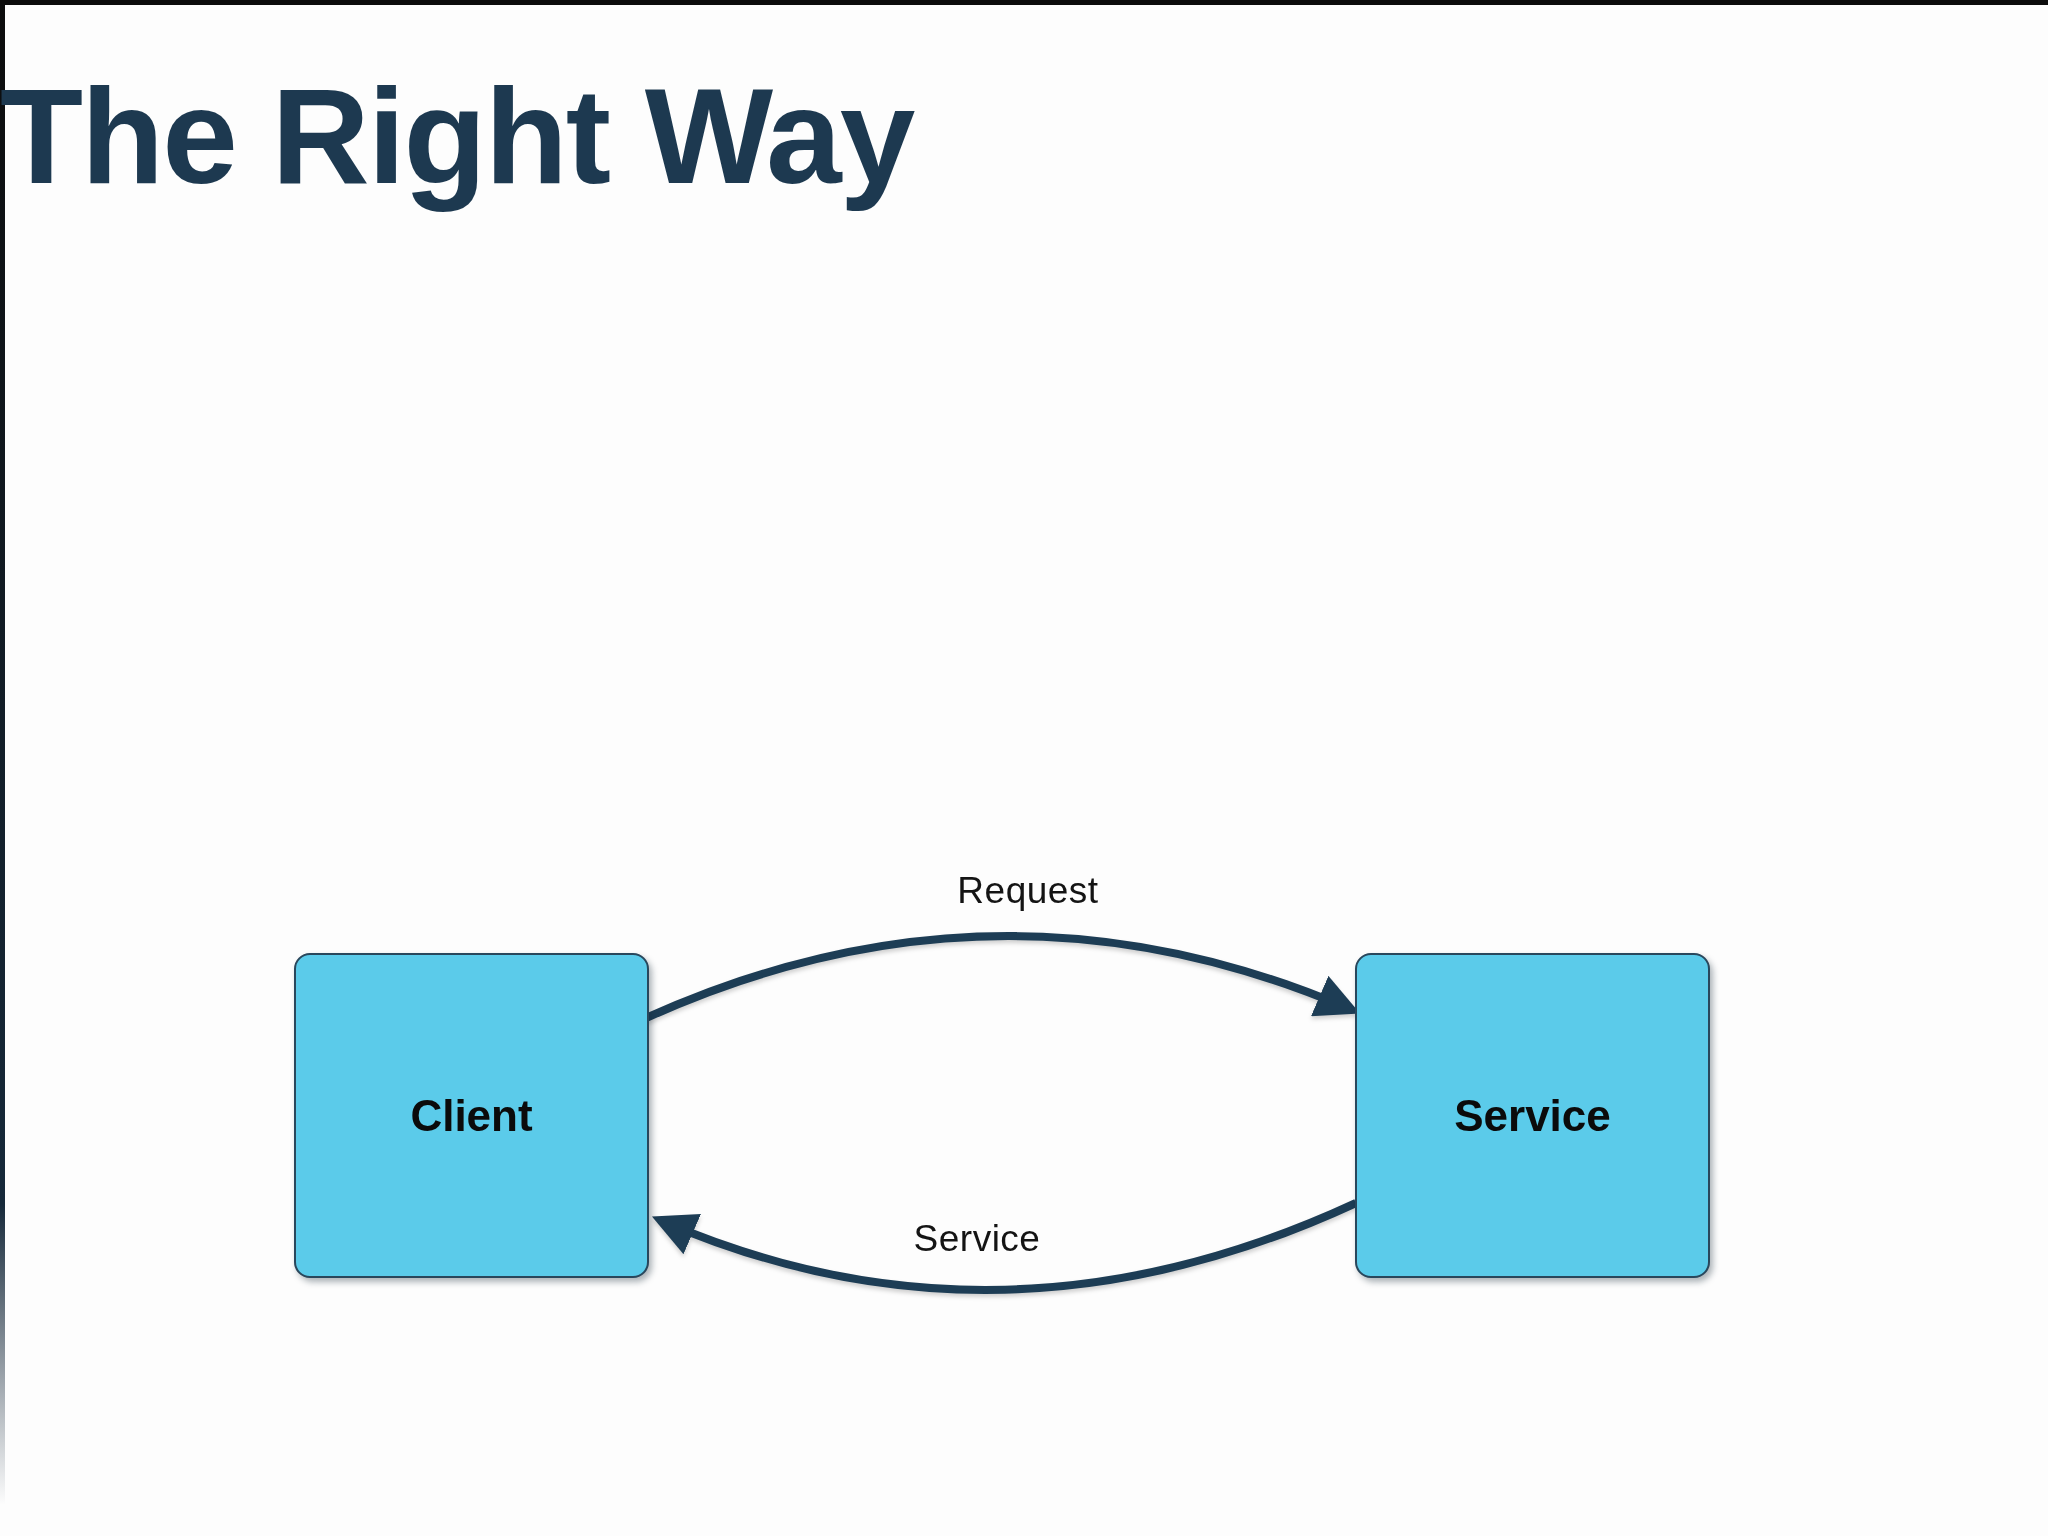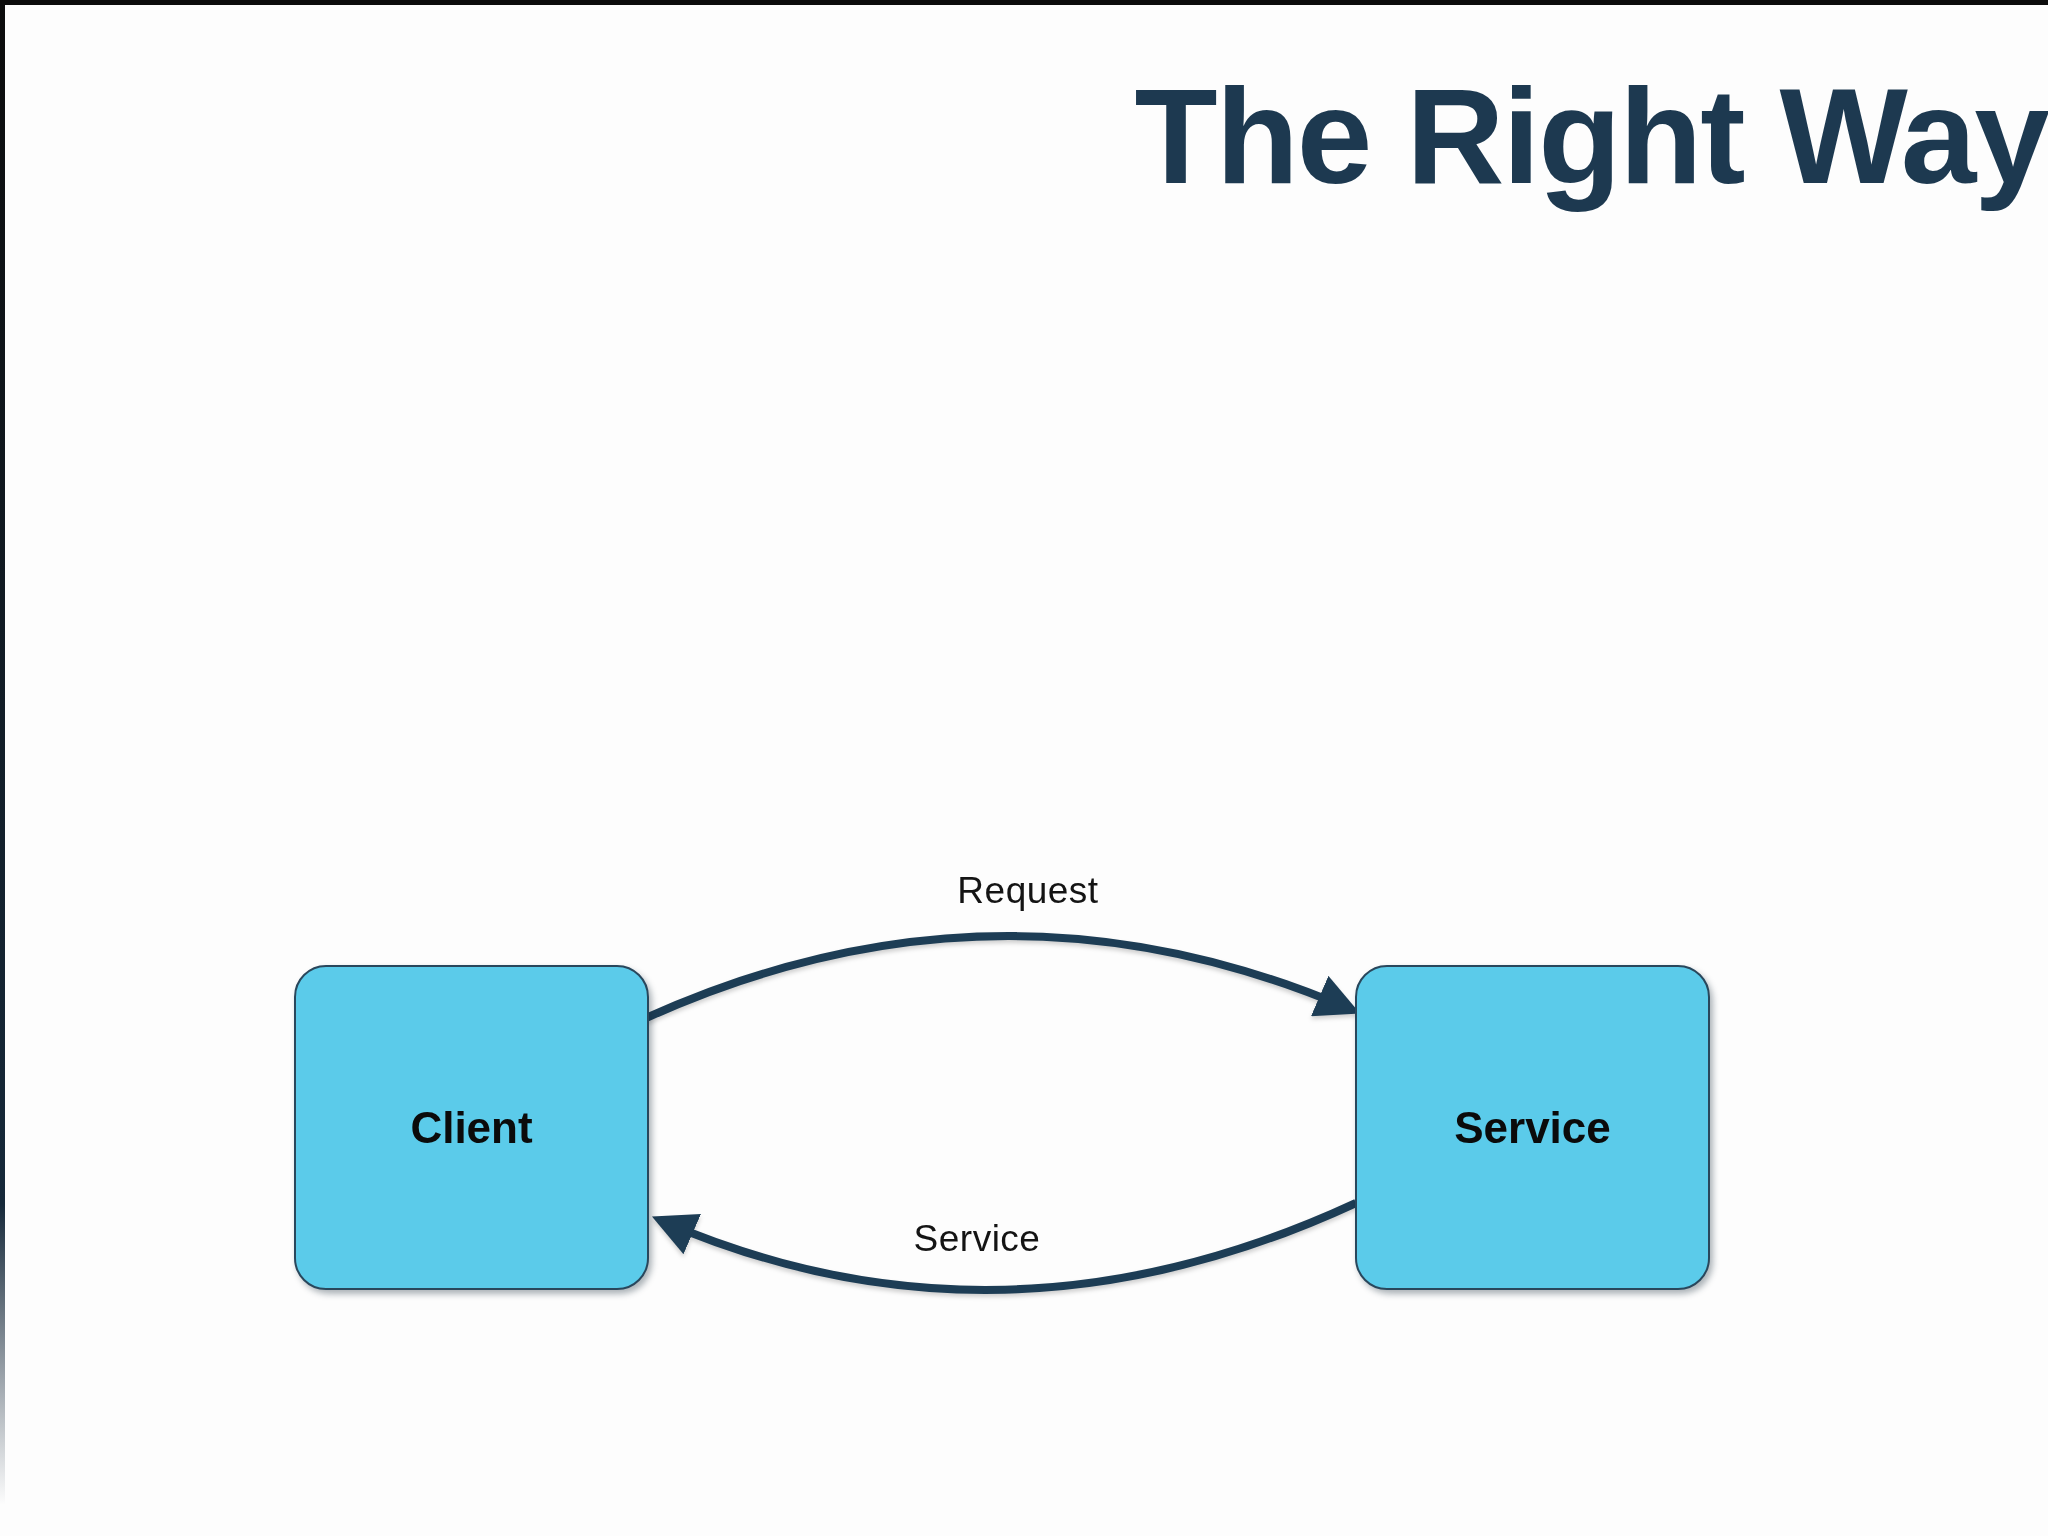--- a/index.html
+++ b/index.html
@@ -29,38 +29,37 @@
       var(--frame-edge, #0c0c0c) 0%,
       #16293a 80%,
       rgba(22, 41, 58, 0) 100%);
   }
   .slide-title {
     position: absolute;
     top: 58px;
     left: 0;
     width: 100%;
     margin: 0;
-    text-align: right;
+    text-align: left;
     font-size: 136px;
     font-weight: 700;
     letter-spacing: -2px;
     color: var(--title-text, #1d3950);
   }
   .node {
     position: absolute;
     width: 351px;
     height: 321px;
     background: var(--node-fill, #5bcbea);
     border: 2px solid var(--node-border, #29475c);
-    border-radius: 32px;
+    border-radius: 16px;
     box-shadow: 3px 4px 6px rgba(20, 40, 55, 0.35);
     display: flex;
     align-items: center;
     justify-content: center;
-    margin-top: 12px;
   }
   .node-client  { left: 294px; top: 953px; }
   .node-service { left: 1355px; top: 953px; }
   .node-label {
     font-size: 44px;
     font-weight: 700;
     color: var(--node-label-text, #0b0b0b);
     letter-spacing: 0;
   }
   .edges-svg {

